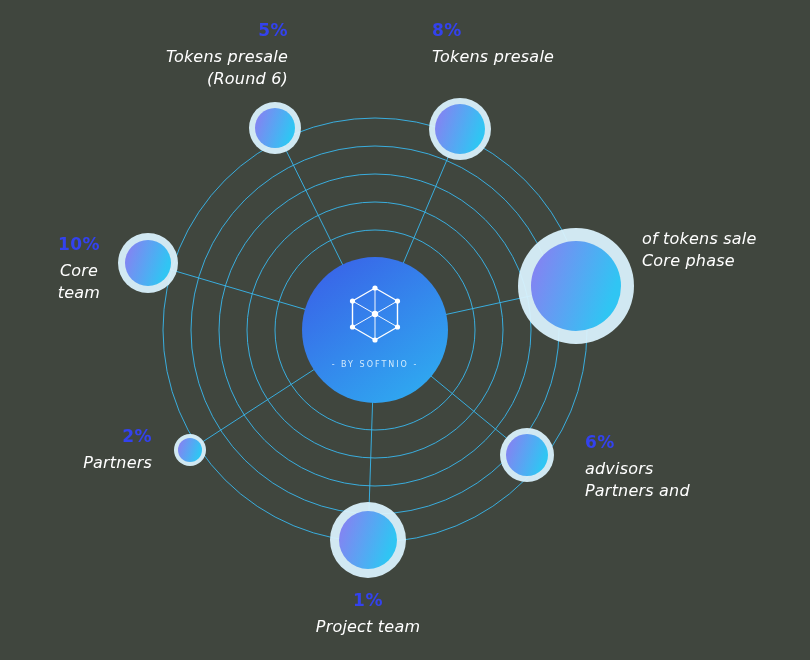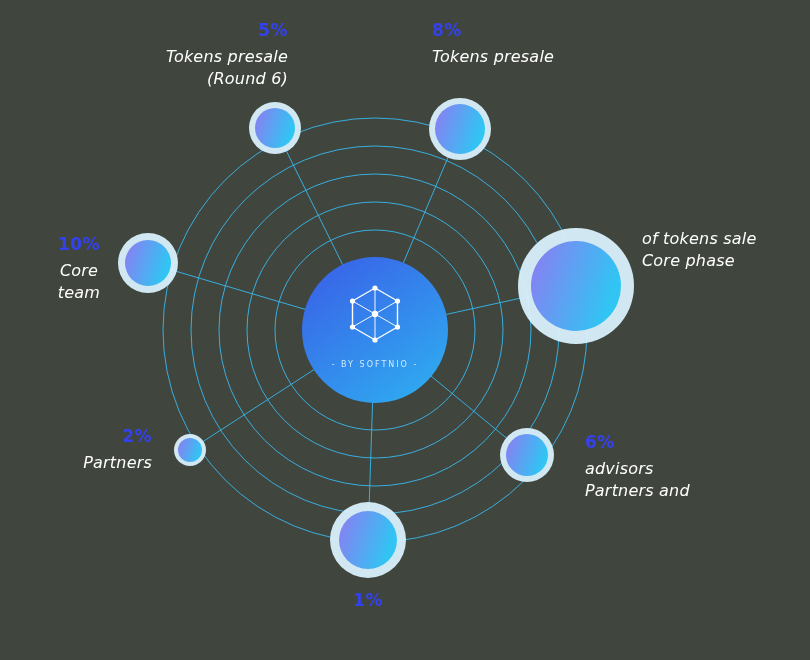--- a/index.html
+++ b/index.html
@@ -155,15 +155,16 @@
   </div>
 
   <div class="node-label" style="top:432px; left:585px;">
     <span class="pct">6%</span>
     <span class="line">advisors</span>
     <span class="line">Partners and</span>
   </div>
 
   <div class="node-label align-center" style="top:590px; left:268px; width:200px;">
     <span class="pct">1%</span>
+    <span class="line">Project team</span>
   </div>
 
 </div>
 
 </body></html>

